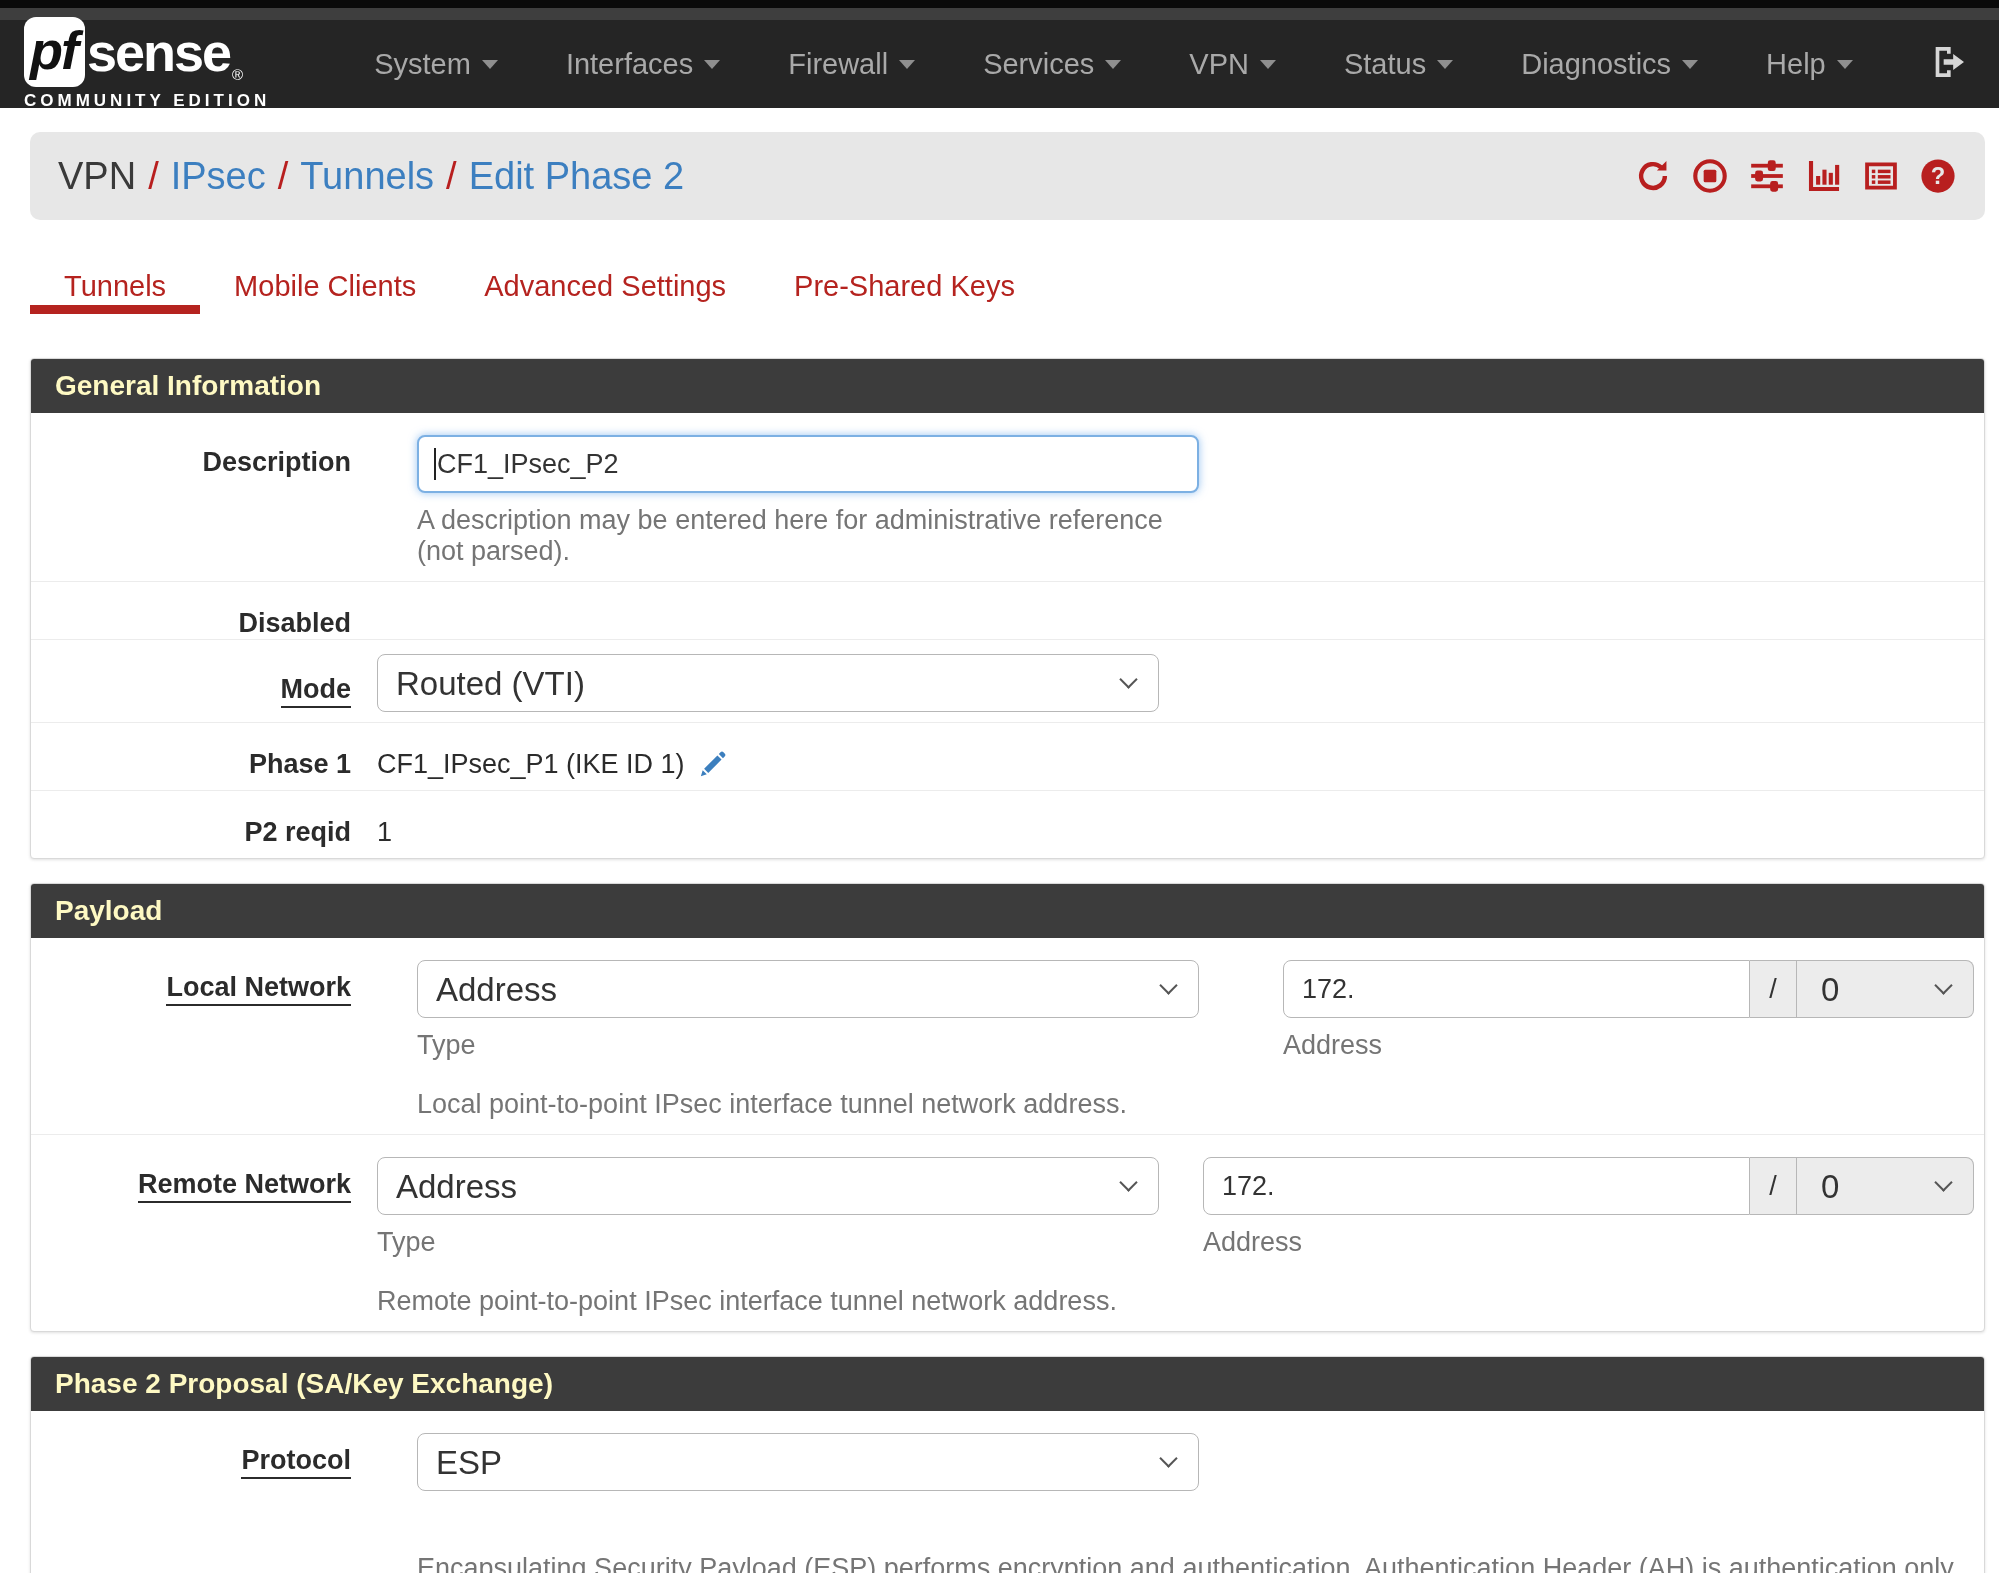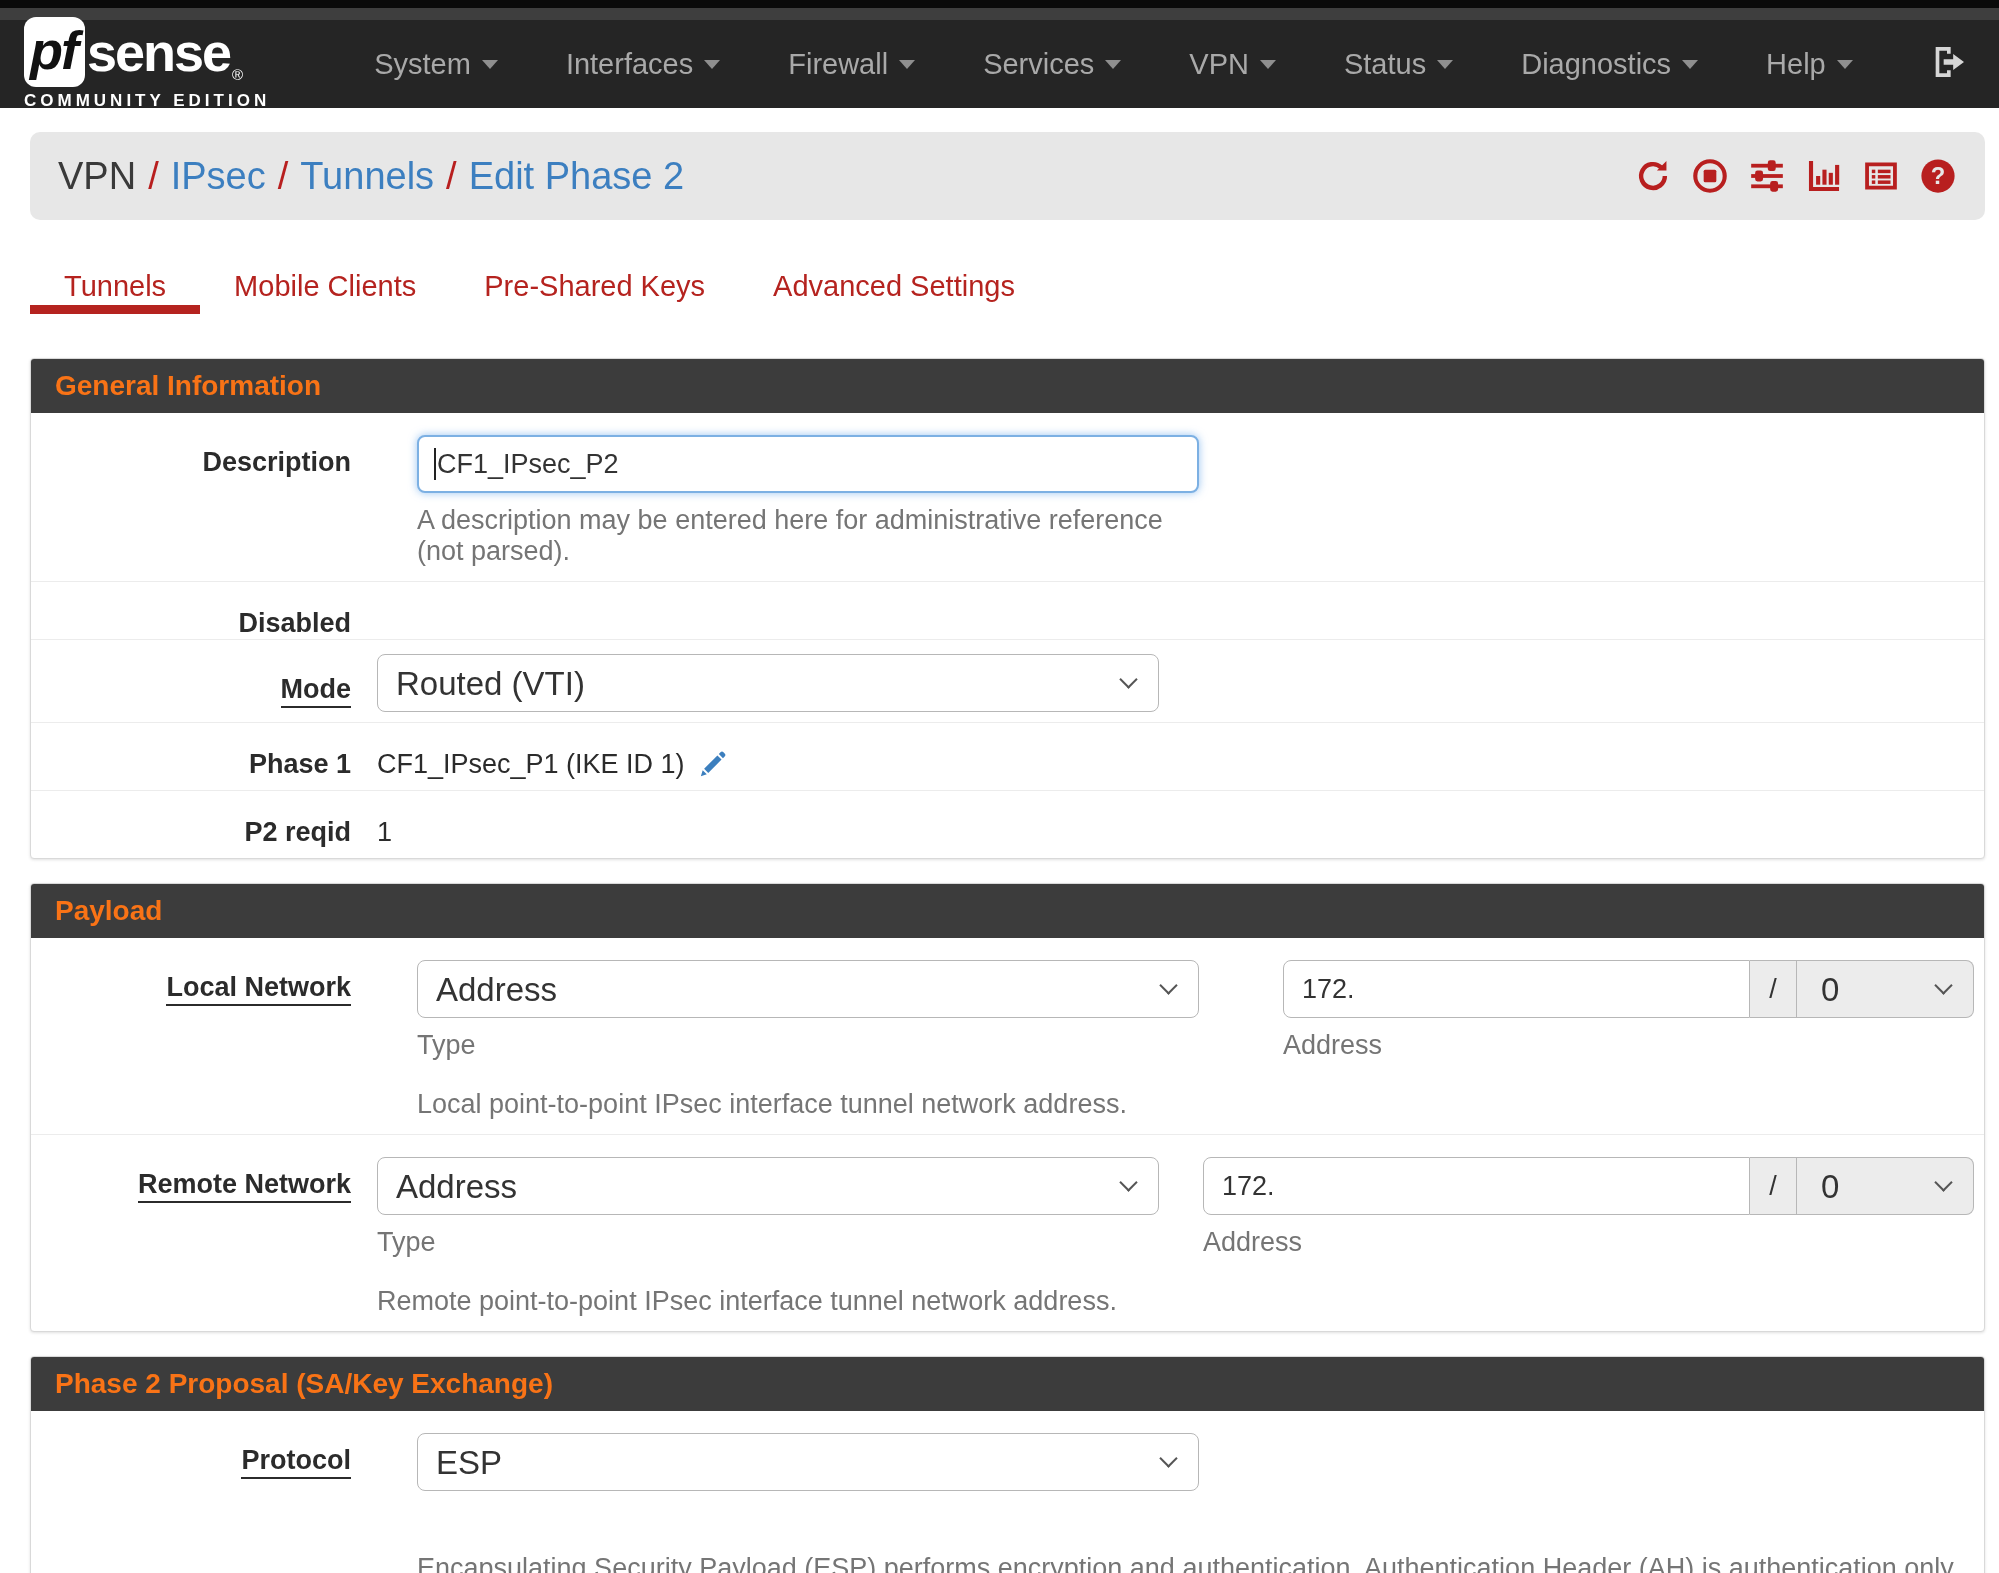--- a/index.html
+++ b/index.html
@@ -36,21 +36,21 @@
 
   
   .tabs { display:flex; margin:46px 0 0 30px; height:48px; }
   .tab { position:relative; padding:4px 34px 0; font-size:29px; color:#b5231f; cursor:pointer; white-space:nowrap; }
   .tab.active::after { content:""; position:absolute; left:0; right:0; bottom:0; height:9px; background:#b5231f; }
 
   
   .panel { margin:44px 14px 0 30px; border:1px solid #d9d9d9; border-radius:4px;
     box-shadow:0 1px 3px rgba(0,0,0,.12); background:#fff; }
   .panel + .panel { margin-top:24px; }
-  .phead { background:#3c3c3c; color:#f97316; font-weight:700; font-size:28px; padding:11px 24px;
+  .phead { background:#3c3c3c; color:#fef9c3; font-weight:700; font-size:28px; padding:11px 24px;
     border-radius:3px 3px 0 0; }
   .prow { display:grid; grid-template-columns:346px 782px 1fr; border-top:1px solid #ececec; align-items:start; }
   .prow.first { border-top:none;gap:40px; }
   .lbl { text-align:right; padding:34px 26px 0 0; font-weight:700; font-size:27px; color:#2b2b2b; }
   .lbl.mid { padding-top:26px; }
   .lbl .t { white-space:nowrap; }
   .lbl.u .t { border-bottom:2px solid #2b2b2b; padding-bottom:2px; }
   .ctl { padding:22px 0 14px; }
   .help { color:#757575; font-size:27px; margin-top:12px; }
   .wide { grid-column:2 / 4; }
@@ -206,22 +206,22 @@
         <circle cx="12" cy="12" r="10.5" fill="currentColor"></circle>
         <text x="12" y="17.2" text-anchor="middle" font-size="15" font-weight="bold" fill="#e7e7e7" font-family="Liberation Sans, sans-serif">?</text>
       </svg>
     </span>
   </div>
 </div>
 
 <div class="tabs">
   <div class="tab active">Tunnels</div>
   <div class="tab">Mobile Clients</div>
+  <div class="tab">Advanced Settings</div>
   <div class="tab">Pre-Shared Keys</div>
-  <div class="tab">Advanced Settings</div>
 </div>
 
 <section class="panel">
   <div class="phead">General Information</div>
 
   <div class="prow first">
     <div class="lbl"><span class="t">Description</span></div>
     <div class="ctl">
       <div class="caretwrap">
         <input class="txt" type="text" value="CF1_IPsec_P2" style="">

